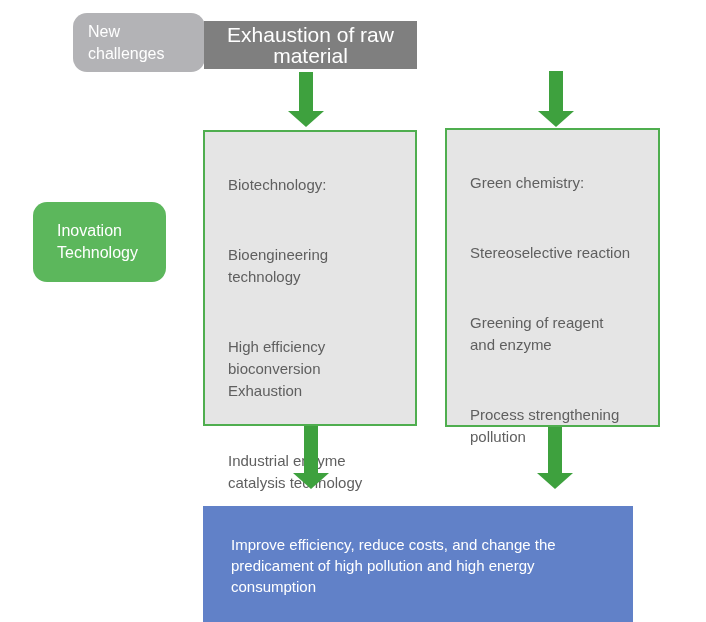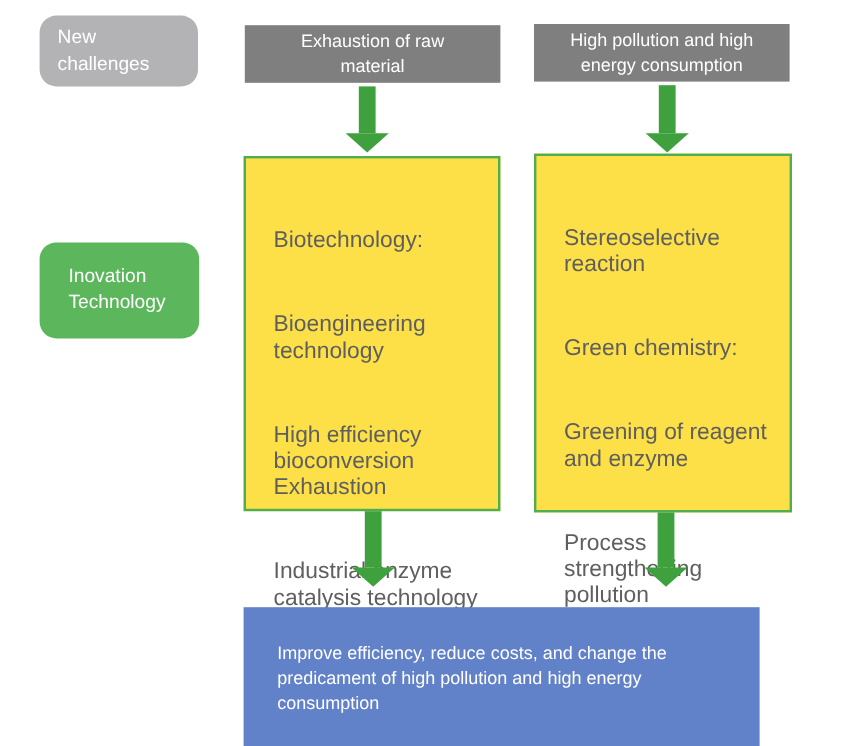--- a/index.html
+++ b/index.html
@@ -26,30 +26,30 @@
     color:#ffffff;
     font-size:16px;
     line-height:22px;
     white-space:pre-line;
     display:flex;
     flex-direction:column;
     justify-content:center;
     padding-left:15px;
     border-radius:14px;
   }
-  .rlabel.gray{background:var(--gray-label);}
+  .rlabel.gray{background:var(--gray-label);margin-left:40px;}
   .rlabel.green{background:var(--green-label);padding-left:24px;}
   .rlabel.blue{background:var(--result-label-blue);border-radius:26px;padding-left:27px;}
   .topbox{
     position:absolute;
     box-sizing:border-box;
     width:213px;height:48px;
     background:var(--dark-gray);
     color:#ffffff;
-    font-size:15px;
+    font-size:21px;
     line-height:21px;
     display:flex;
     align-items:center;
     justify-content:center;
     text-align:center;
     white-space:pre-line;
   }
   .arrow{
     position:absolute;
     width:36px;
@@ -60,26 +60,26 @@
   .arrow .shaft{width:14px;background:var(--arrow-green);}
   .arrow .head{
     width:0;height:0;
     border-left:18px solid transparent;
     border-right:18px solid transparent;
     border-top:16px solid var(--arrow-green);
   }
   .techbox{
     position:absolute;
     box-sizing:border-box;
-    background:#fde047;
+    background:#e5e5e5;
     border:2px solid var(--green-border);
     color:var(--body-text);
-    font-size:19px;
+    font-size:15px;
     line-height:22px;
-    padding:36px 14px 0 23px;
+    padding:20px 14px 0 23px;
     white-space:pre-line;
   }
   .techbox p{margin:0 0 26px 0;}
   .resultbox{
     position:absolute;
     box-sizing:border-box;
     left:203px;top:489px;
     width:430px;height:118px;
     background:var(--result-box-blue);
     color:#ffffff;
@@ -98,22 +98,20 @@
   <div class="rlabel gray" style="left:33px;top:13px;width:132px;height:59px;">New
 challenges</div>
 
   <div class="rlabel green" style="left:33px;top:202px;width:133px;height:80px;">Inovation
 Technology</div>
 
 
   <div class="topbox" style="left:204px;top:21px;">Exhaustion of raw
 material</div>
 
-  <div class="topbox" style="left:445px;top:20px;">High pollution and high
-energy consumption</div>
 
   <div class="arrow" style="left:288px;top:72px;">
     <div class="shaft" style="height:39px;"></div>
     <div class="head"></div>
   </div>
   <div class="arrow" style="left:538px;top:71px;">
     <div class="shaft" style="height:40px;"></div>
     <div class="head"></div>
   </div>
 
@@ -122,22 +120,22 @@
     <p>Bioengineering
 technology</p>
     <p>High efficiency
 bioconversion
 Exhaustion</p>
     <p>Industrial enzyme
 catalysis technology</p>
   </div>
 
   <div class="techbox" style="left:445px;top:128px;width:215px;height:299px;">
+    <p>Green chemistry:</p>
     <p>Stereoselective reaction</p>
-    <p>Green chemistry:</p>
     <p>Greening of reagent
 and enzyme</p>
     <p>Process strengthening
 pollution</p>
   </div>
 
   <div class="arrow" style="left:293px;top:426px;">
     <div class="shaft" style="height:47px;"></div>
     <div class="head"></div>
   </div>

